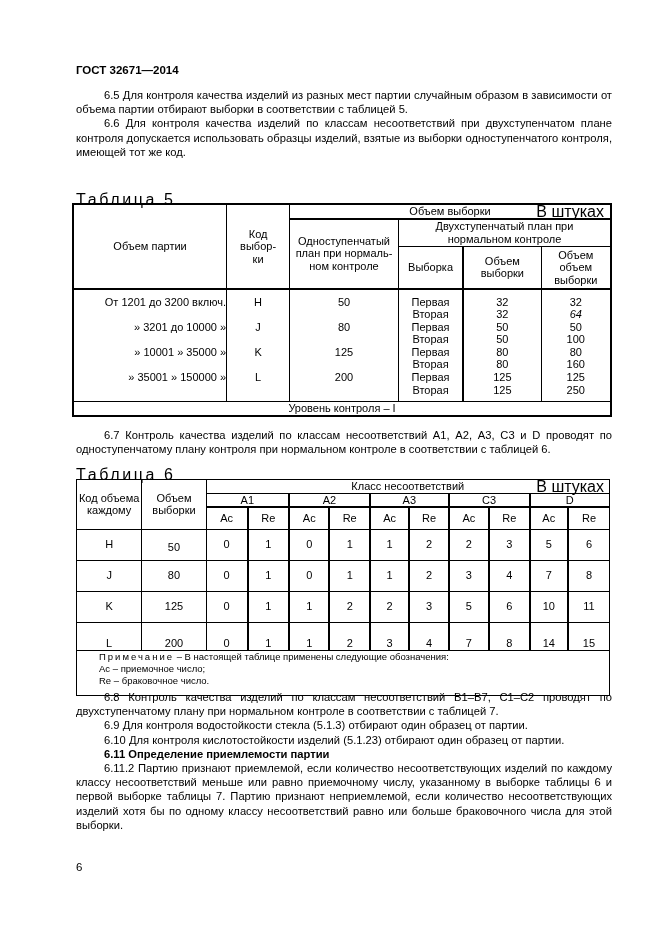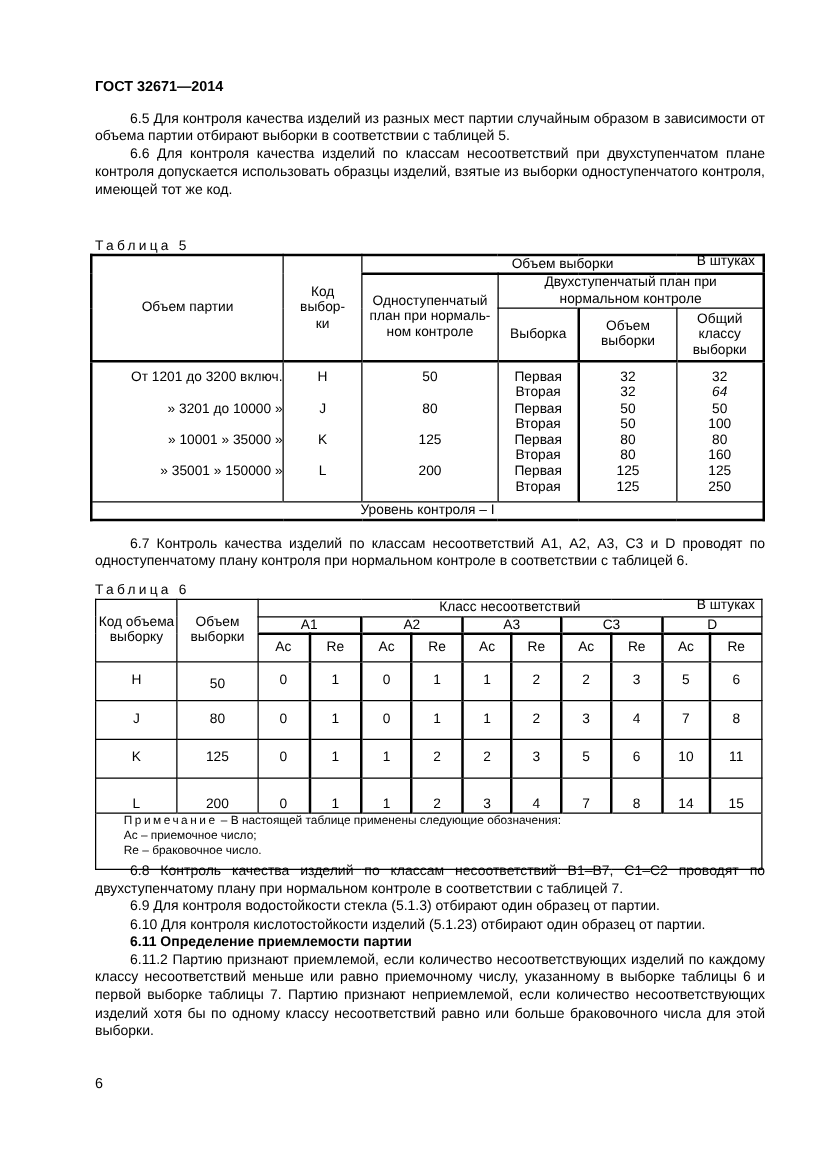--- a/index.html
+++ b/index.html
@@ -3,21 +3,21 @@
 <meta charset="utf-8">
 <style>
   html, body { margin: 0; padding: 0; background: #ffffff; }
   body { width: 661px; height: 936px; position: relative; overflow: hidden;
          font-family: "Liberation Sans", sans-serif; color: #000; font-size: 11.2px; }
   .header { position: absolute; left: 76px; top: 64px; font-weight: bold; font-size: 11.5px; }
   .para { position: absolute; left: 76px; width: 536px; line-height: 14.2px; text-align: justify; }
   .para p { margin: 0; }
   .ind { text-indent: 28px; }
   .bold { font-weight: bold; }
-  .cap { position: absolute; left: 76px; width: 536px; font-size: 11px; }
+  .cap { position: absolute; left: 76px; width: 536px; font-size: 16px; }
   .cap .left { letter-spacing: 2.6px; }
   .cap .right { position: absolute; right: 8px; top: 12px; }
   table { position: absolute; border-collapse: collapse; font-size: 11px; }
   td { border: 1px solid #000; text-align: center; vertical-align: middle; padding: 0; line-height: 12.5px; }
   #t5 { left: 72px; top: 203px; width: 540px; border: 2px solid #000; }
   #t5 td.thick-b { border-bottom: 2px solid #000; }
   #t5 td.thick-l { border-left: 2px solid #000; }
   #t5 .body td { border-top: none; border-bottom: none; vertical-align: top; line-height: 12.6px; }
   #t5 .body td.left { text-align: right; padding-left: 18px; }
   #t6 { left: 76px; top: 479px; width: 534px; border: 1px solid #000; }
@@ -57,21 +57,21 @@
     <td rowspan="3" class="thick-b" style="padding:0 12px">Код выбор-ки</td>
     <td colspan="4" class="thick-b">Объем выборки</td>
   </tr>
   <tr style="height:28px">
     <td rowspan="2" class="thick-b" style="padding:0 4px">Одноступенчатый план при нормаль-ном контроле</td>
     <td colspan="3" style="padding:0 18px">Двухступенчатый план при нормальном контроле</td>
   </tr>
   <tr style="height:42px">
     <td class="thick-b">Выборка</td>
     <td class="thick-b thick-l" style="padding:0 14px">Объем выборки</td>
-    <td class="thick-b" style="padding:0 8px">Общий классу выборки</td>
+    <td class="thick-b" style="padding:0 8px">Объем объем выборки</td>
   </tr>
   <tr class="body" style="height:113px">
     <td class="left" id="t5-lot">
           <div style="height: 6px;"></div>
           <div style="height: 12.6px;">От 1201 до 3200 включ.</div>
           <div style="height: 12.6px;"></div>
           <div style="height: 12.6px;">» 3201  до   10000  »</div>
           <div style="height: 12.6px;"></div>
           <div style="height: 12.6px;">» 10001  »  35000  »</div>
           <div style="height: 12.6px;"></div>
@@ -159,21 +159,21 @@
       <col style="width:39px">
     <col style="width:38px">
       <col style="width:38px">
       <col style="width:39px">
       <col style="width:39px">
     <col style="width:37px">
       <col style="width:40px">
   </colgroup>
   <tbody>
       <tr style="height:12px">
-    <td rowspan="3">Код объема выборку</td>
+    <td rowspan="3">Код объема каждому</td>
     <td rowspan="3" style="padding:0 8px">Объем выборки</td>
     <td colspan="10">Класс несоответствий</td>
   </tr>
   <tr style="height:12px" id="t6-classes">
         <td colspan="2" class="thick-b">A1</td>
         <td colspan="2" class="thick-b thick-l">A2</td>
         <td colspan="2" class="thick-b thick-l">A3</td>
         <td colspan="2" class="thick-b thick-l">C3</td>
         <td colspan="2" class="thick-b thick-l">D</td>
       </tr>

